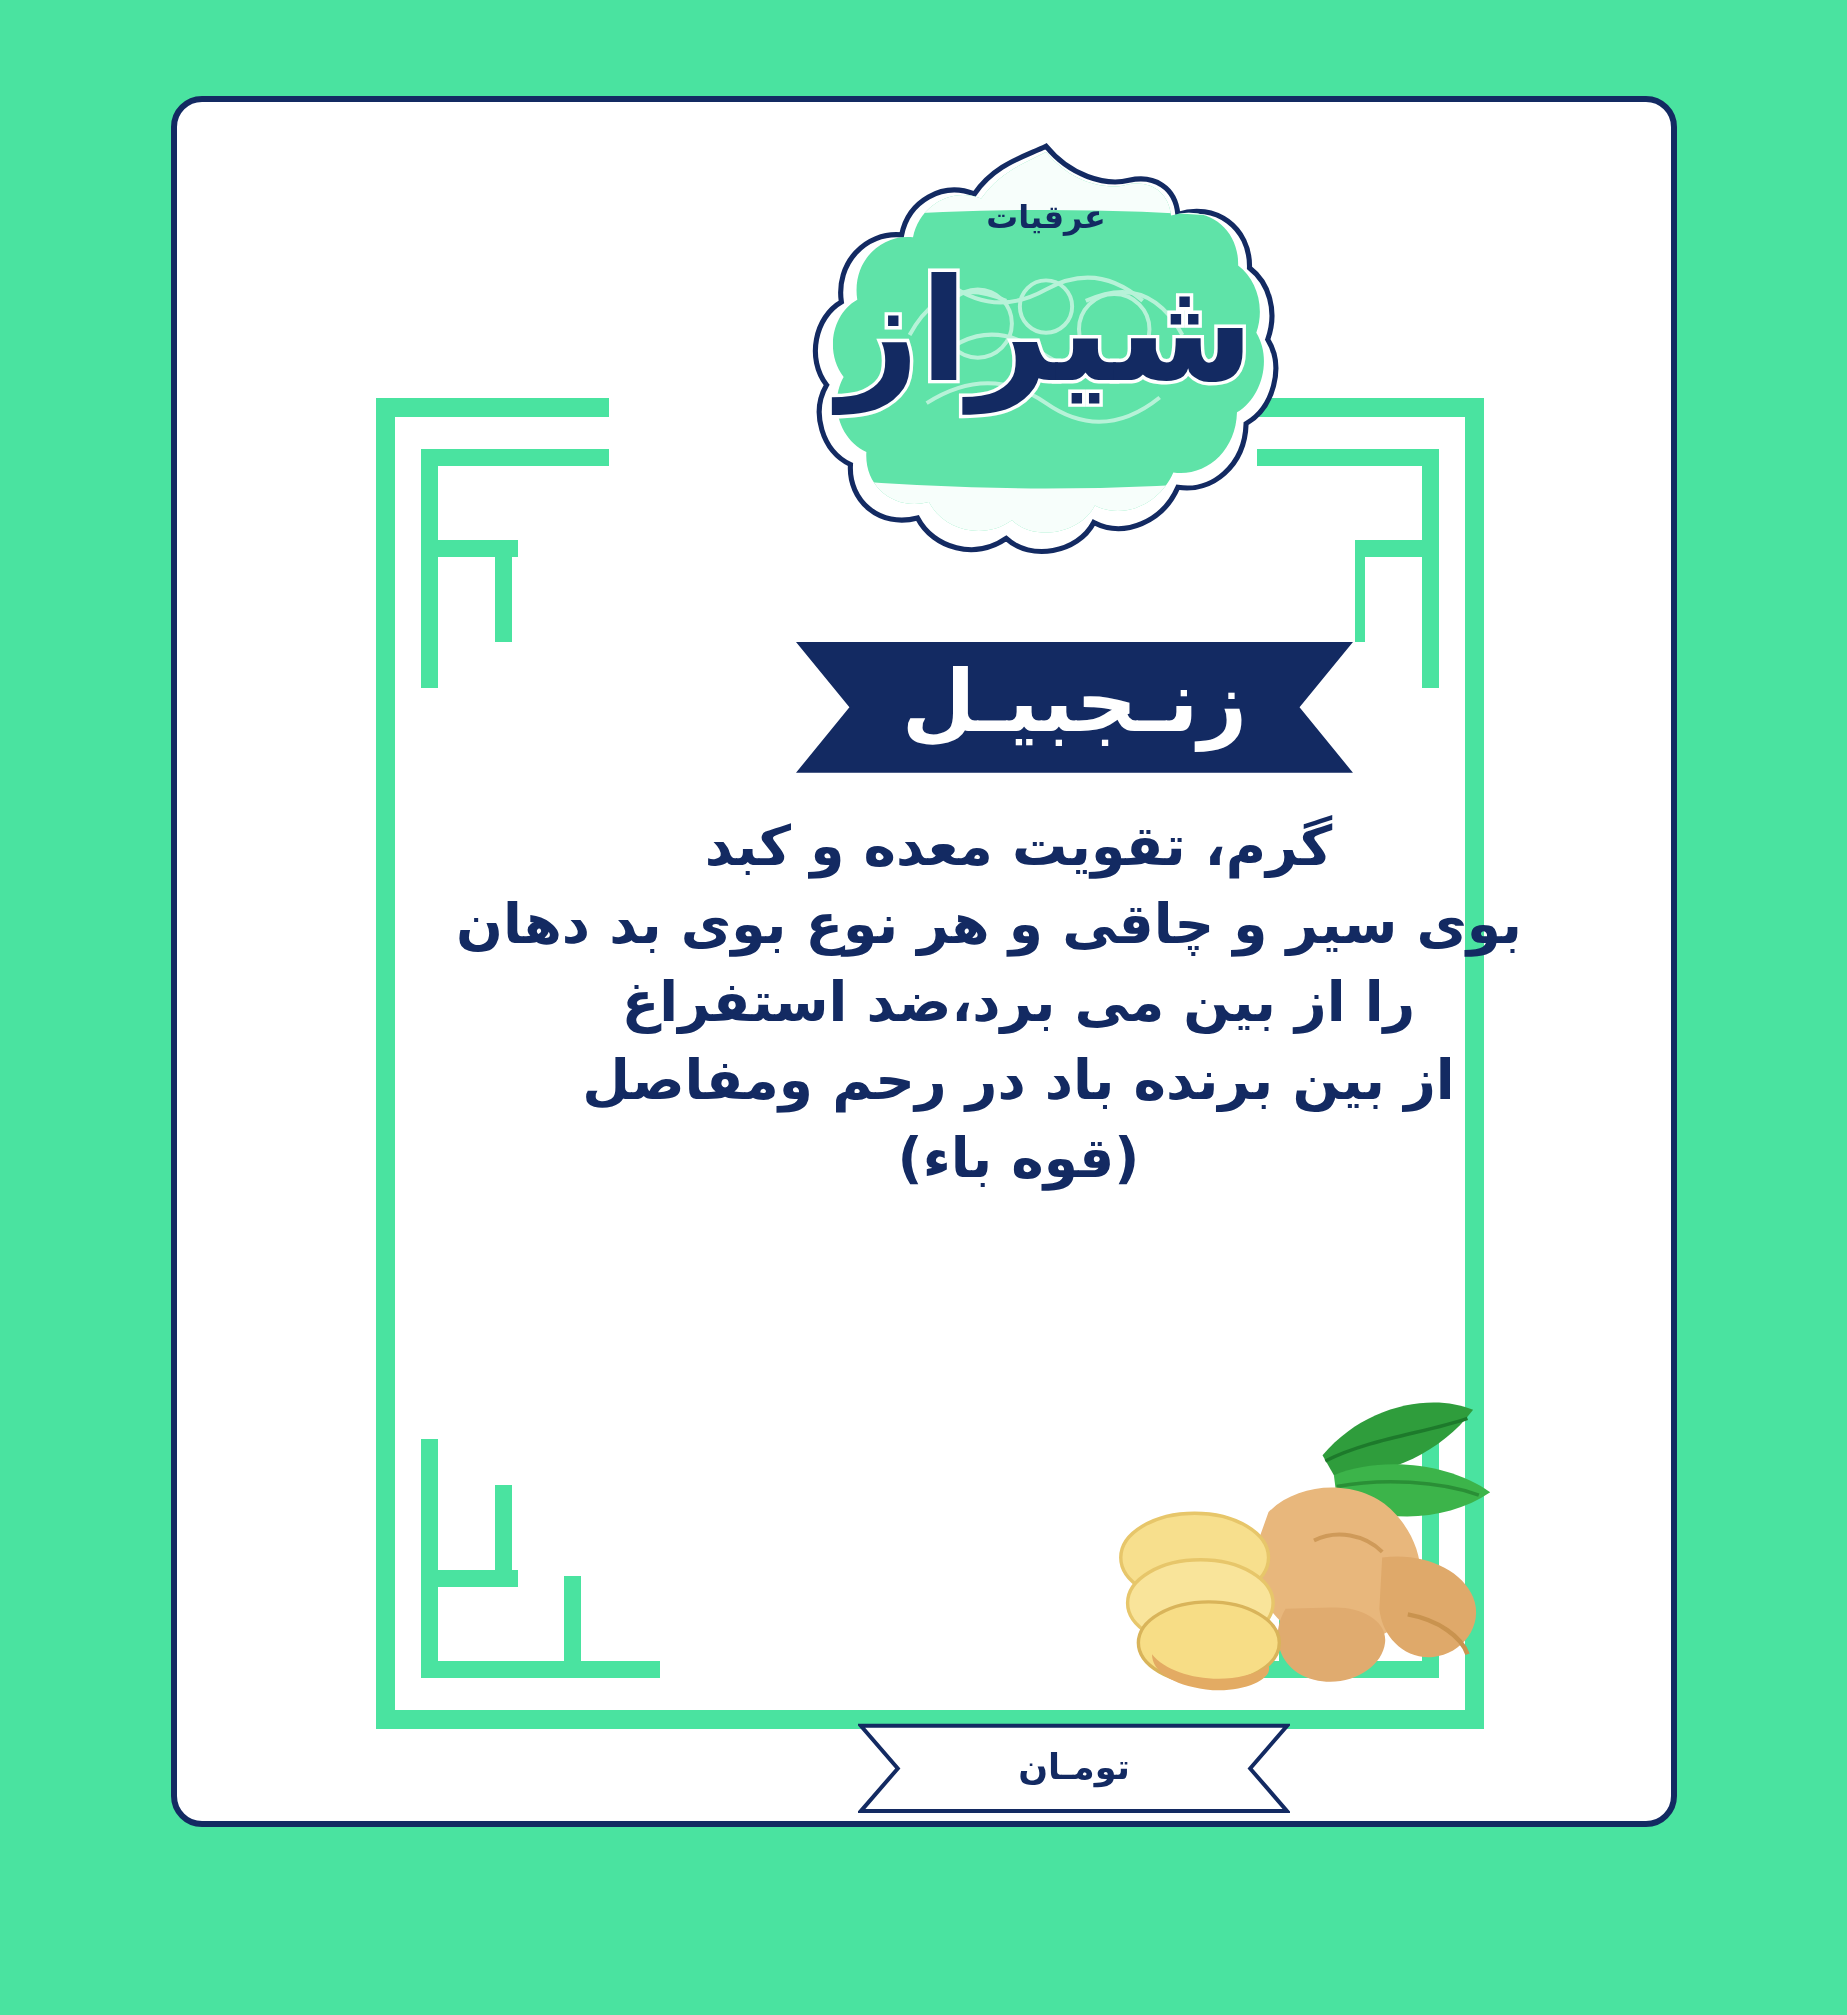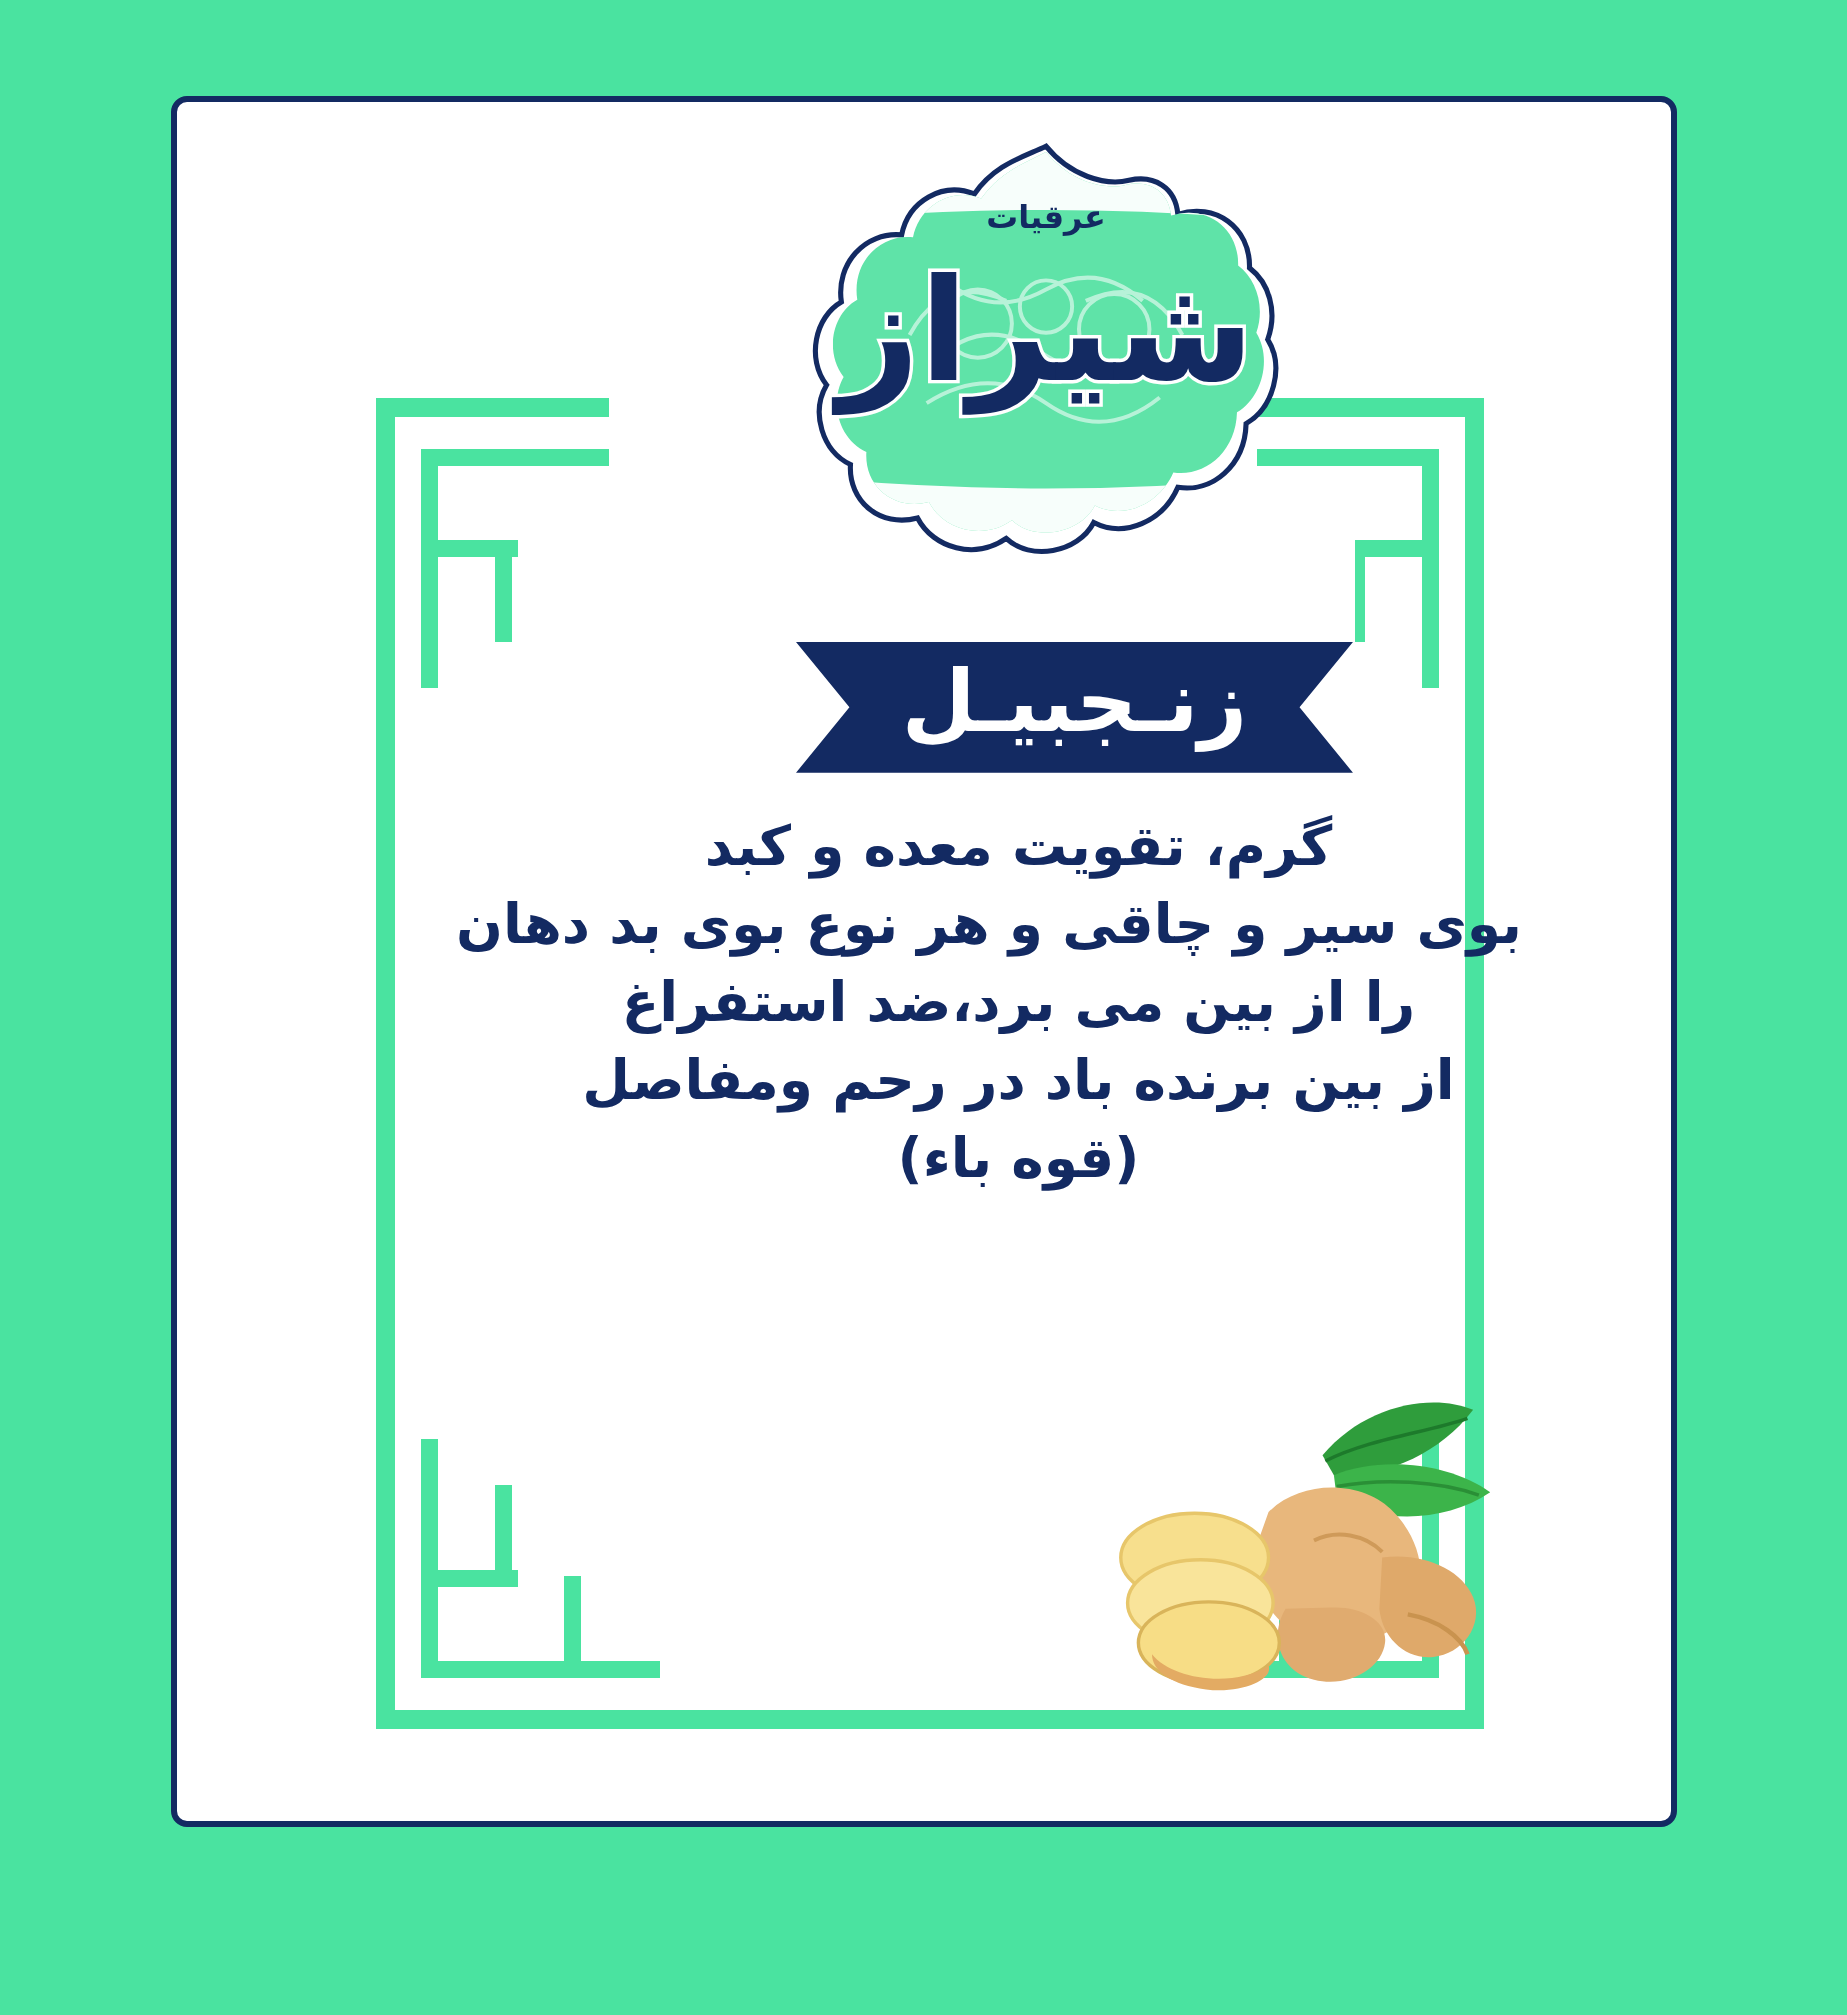--- a/index.html
+++ b/index.html
@@ -16,21 +16,21 @@
 
   
   .label-card {
     position: absolute;
     left: 171px;
     top: 96px;
     width: 1506px;
     height: 1731px;
     background: #ffffff;
     border: 6.3px solid #132a62;
-    border-radius: 16px;
+    border-radius: 31px;
     box-sizing: border-box;
   }
 
   
   .frame {
     position: absolute;
     left: 199px;
     top: 296px;
     width: 1108px;
     height: 1331px;
@@ -295,15 +295,21 @@
       <ellipse cx="170" cy="330" rx="130" ry="78" fill="#f7df8d"></ellipse>
       <ellipse cx="170" cy="330" rx="130" ry="78" fill="none" stroke="#e7c66a" stroke-width="6"></ellipse>
       <ellipse cx="180" cy="410" rx="128" ry="76" fill="#f9e49a"></ellipse>
       <ellipse cx="180" cy="410" rx="128" ry="76" fill="none" stroke="#e7c66a" stroke-width="6"></ellipse>
       <ellipse cx="195" cy="480" rx="124" ry="72" fill="#f7dd86"></ellipse>
       <ellipse cx="195" cy="480" rx="124" ry="72" fill="none" stroke="#d9b45a" stroke-width="6"></ellipse>
       <path d="M95 500 C130 545 240 560 300 520 C310 545 250 570 190 562 C130 554 95 530 95 500 Z" fill="#e3ab63"></path>
     </svg>
   </div>
 
+  <div class="price-ribbon">
+    <svg class="ribbon-shape" viewBox="0 0 760 160" preserveAspectRatio="none">
+      <path d="M5 5 H755 L690 80 L755 155 H5 L70 80 Z" fill="#ffffff" stroke="#132a62" stroke-width="7"></path>
+    </svg>
+    <div class="price-text">تومـان</div>
+  </div>
 
 </div>
 
 
 </body></html>

